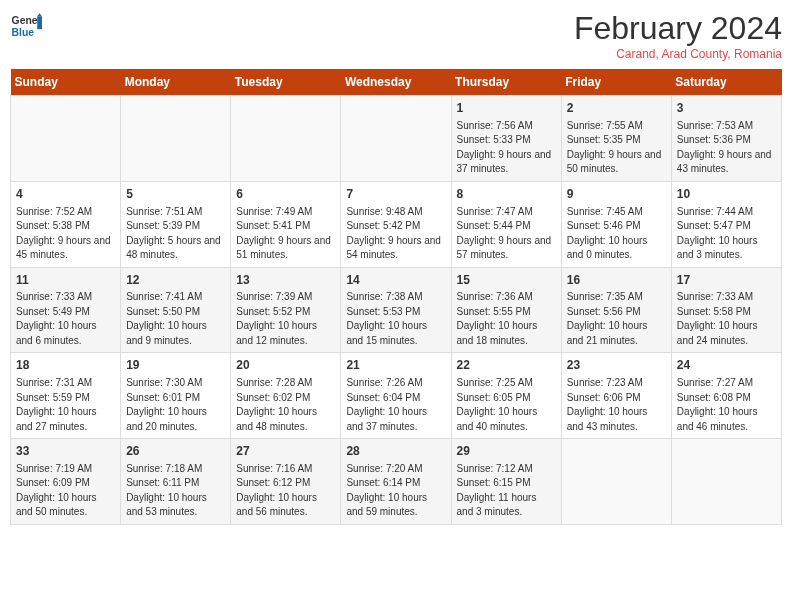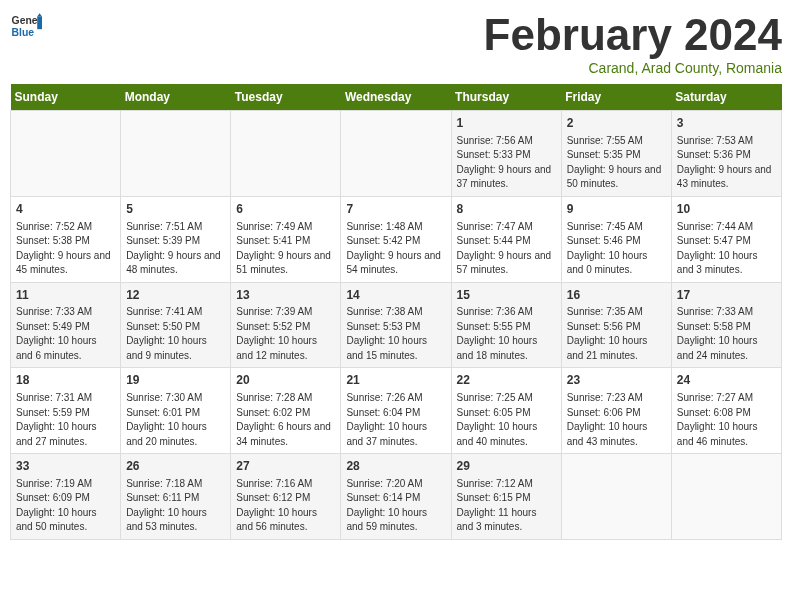--- a/index.html
+++ b/index.html
@@ -24,36 +24,36 @@
       font-weight: bold;
     }
     .logo-icon {
       width: 32px;
       height: 32px;
     }
     .title-area {
       text-align: right;
     }
     .calendar-title {
-      font-size: 44px;
-      font-weight: bold;
+      font-size: 32px;
+      font-weight: normal;
       color: #333;
     }
     .calendar-subtitle {
-      font-size: 14px;
-      color: #4d7c0f;
+      font-size: 12px;
+      color: #ef4444;
       text-align: right;
     }
     table {
       width: 100%;
       border-collapse: collapse;
       font-size: 11px;
     }
     thead tr {
-      background-color: #4d7c0f;
+      background-color: #c2410c;
       color: white;
     }
     thead th {
       padding: 6px 4px;
       text-align: left;
       font-size: 12px;
       font-weight: bold;
     }
     tbody tr {
       vertical-align: top;
@@ -157,35 +157,35 @@
             <div>Sunrise: 7:52 AM</div>
             <div>Sunset: 5:38 PM</div>
             <div>Daylight: 9 hours and 45 minutes.</div>
           </div>
         </td>
         <td>
           <span class="day-number">5</span>
           <div class="day-detail">
             <div>Sunrise: 7:51 AM</div>
             <div>Sunset: 5:39 PM</div>
-            <div>Daylight: 9 hours and 48 minutes.</div>
+            <div>Daylight: 5 hours and 48 minutes.</div>
           </div>
         </td>
         <td>
           <span class="day-number">6</span>
           <div class="day-detail">
             <div>Sunrise: 7:49 AM</div>
             <div>Sunset: 5:41 PM</div>
             <div>Daylight: 9 hours and 51 minutes.</div>
           </div>
         </td>
         <td>
           <span class="day-number">7</span>
           <div class="day-detail">
-            <div>Sunrise: 1:48 AM</div>
+            <div>Sunrise: 9:48 AM</div>
             <div>Sunset: 5:42 PM</div>
             <div>Daylight: 9 hours and 54 minutes.</div>
           </div>
         </td>
         <td>
           <span class="day-number">8</span>
           <div class="day-detail">
             <div>Sunrise: 7:47 AM</div>
             <div>Sunset: 5:44 PM</div>
             <div>Daylight: 9 hours and 57 minutes.</div>
@@ -281,21 +281,21 @@
             <div>Sunrise: 7:30 AM</div>
             <div>Sunset: 6:01 PM</div>
             <div>Daylight: 10 hours and 20 minutes.</div>
           </div>
         </td>
         <td>
           <span class="day-number">20</span>
           <div class="day-detail">
             <div>Sunrise: 7:28 AM</div>
             <div>Sunset: 6:02 PM</div>
-            <div>Daylight: 6 hours and 34 minutes.</div>
+            <div>Daylight: 10 hours and 48 minutes.</div>
           </div>
         </td>
         <td>
           <span class="day-number">21</span>
           <div class="day-detail">
             <div>Sunrise: 7:26 AM</div>
             <div>Sunset: 6:04 PM</div>
             <div>Daylight: 10 hours and 37 minutes.</div>
           </div>
         </td>

